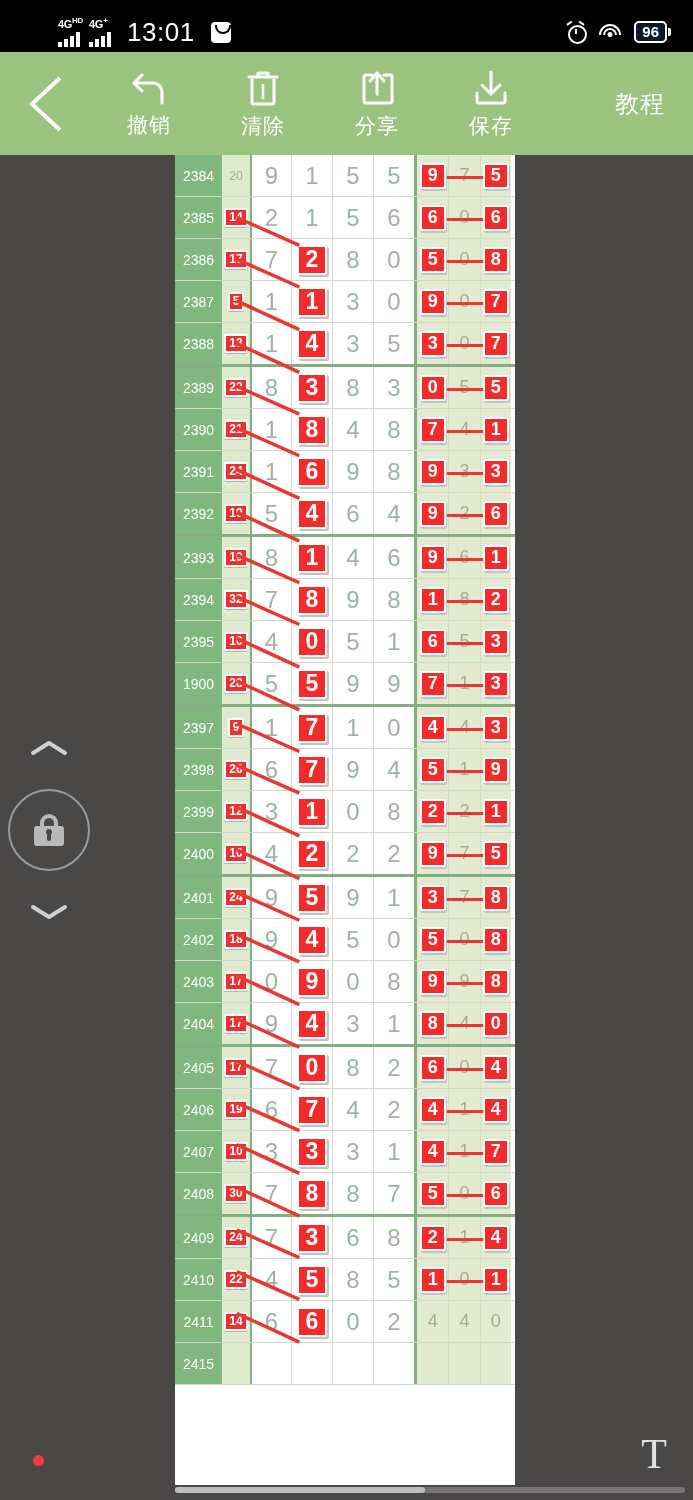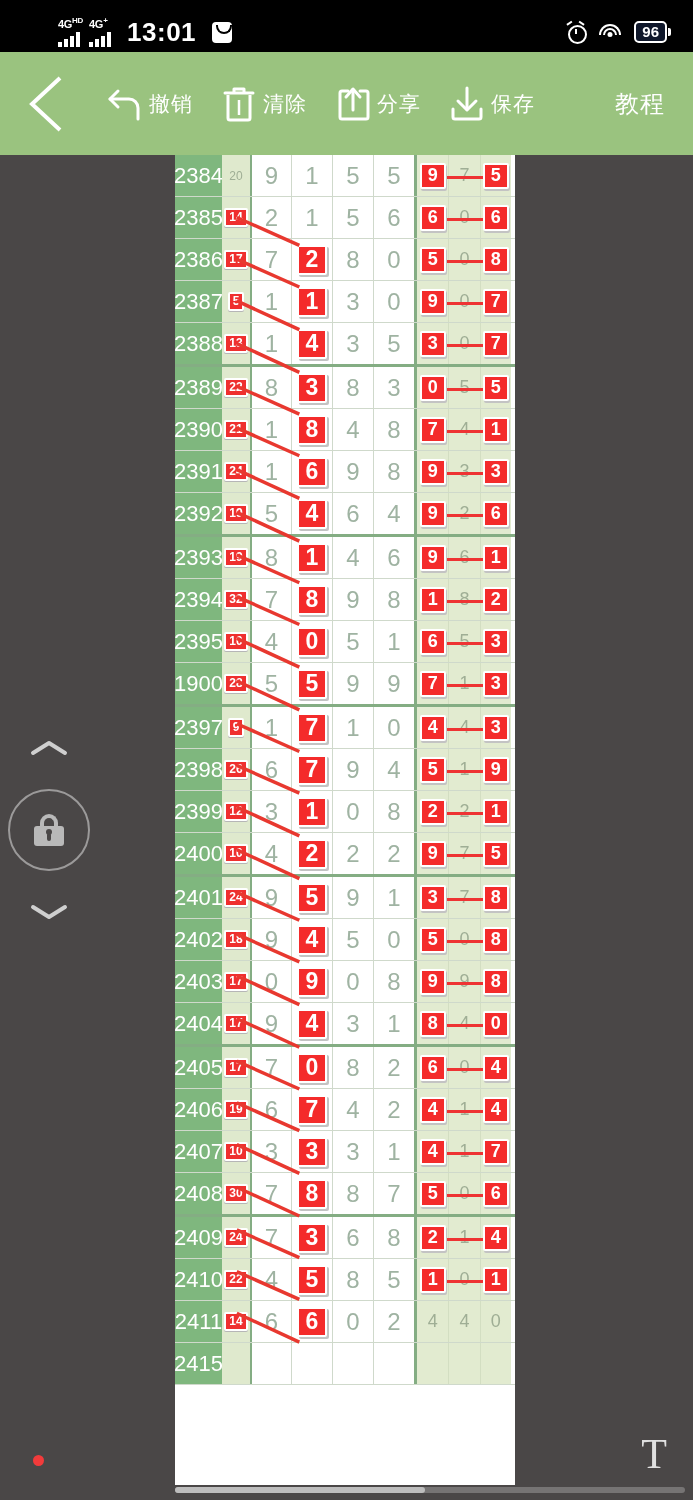--- a/index.html
+++ b/index.html
@@ -19,21 +19,21 @@
   .sb-left{ display:flex; align-items:center; gap:6px; padding-left:58px; }
   .sig{ display:flex; align-items:flex-end; gap:2px; height:16px; }
   .sig i{ display:block; width:4px; background:#fff; }
   .sig i:nth-child(1){ height:5px; }
   .sig i:nth-child(2){ height:8px; }
   .sig i:nth-child(3){ height:11px; }
   .sig i:nth-child(4){ height:15px; }
   .netgrp{ display:flex; flex-direction:column; align-items:flex-start; line-height:1; }
   .netlbl{ font-size:11px; font-weight:bold; letter-spacing:-0.3px; margin-bottom:2px; }
   .netlbl sup{ font-size:8px; }
-  .sb-time{ font-size:26px; font-weight:700; margin-left:10px; letter-spacing:0.5px; }
+  .sb-time{ font-size:26px; font-weight:400; margin-left:10px; letter-spacing:0.5px; }
   .sb-msg{
     width:20px;height:21px;background:#fff;border-radius:4px;margin-left:10px;
     position:relative;
   }
   .sb-msg:after{
     content:""; position:absolute; left:4px; top:3px; width:12px; height:7px;
     border:2px solid #000; border-top:none; border-radius:0 0 9px 9px;
   }
   .sb-right{ margin-left:auto; display:flex; align-items:center; gap:13px; padding-right:22px; }
   .alarm{ position:relative; width:20px; height:20px; }
@@ -69,21 +69,21 @@
     position:absolute; left:0; top:52px; width:693px; height:103px;
     background:#9ac37f;
     display:flex; align-items:center;
   }
   .tb-back{
     width:92px; height:103px; display:flex; align-items:center; justify-content:center;
   }
   .tb-back svg{ display:block; }
   .tb-item{
     flex:0 0 auto; width:114px; height:115px;
-    display:flex; flex-direction:row; align-items:center; justify-content:center; gap:4px;
+    display:flex; flex-direction:column; align-items:center; justify-content:center; gap:4px;
     color:#fff;
   }
   .tb-item .lbl{ font-size:21px; color:#fff; letter-spacing:1px; }
   .tb-item svg{ display:block; }
   .tb-right{
     margin-left:auto; padding-right:28px; color:#fff; font-size:24px; letter-spacing:1px;
   }
 
   
   #lockctl{
@@ -133,21 +133,21 @@
     background:#fff;
   }
   .row{
     display:flex; height:42px; width:340px;
     border-bottom:1px solid #cfd9cb;
     position:relative;
   }
   .row.grpend{ border-bottom:3px solid #84ad83; height:44px; }
   .c-id{
     width:47px; background:#7fb77e; color:#fff;
-    font-size:22px; display:flex; align-items:center; justify-content:center;
+    font-size:14px; display:flex; align-items:center; justify-content:center;
     flex:0 0 47px;
   }
   .c-badge{
     width:28px; flex:0 0 28px; background:#dfe9cd;
     display:flex; align-items:center; justify-content:center;
     position:relative;
   }
   .badge-red{
     background:#ef2f2f; color:#fff; font-size:12px; font-weight:bold;
     padding:1px 3px; border-radius:2px; line-height:1.1;

